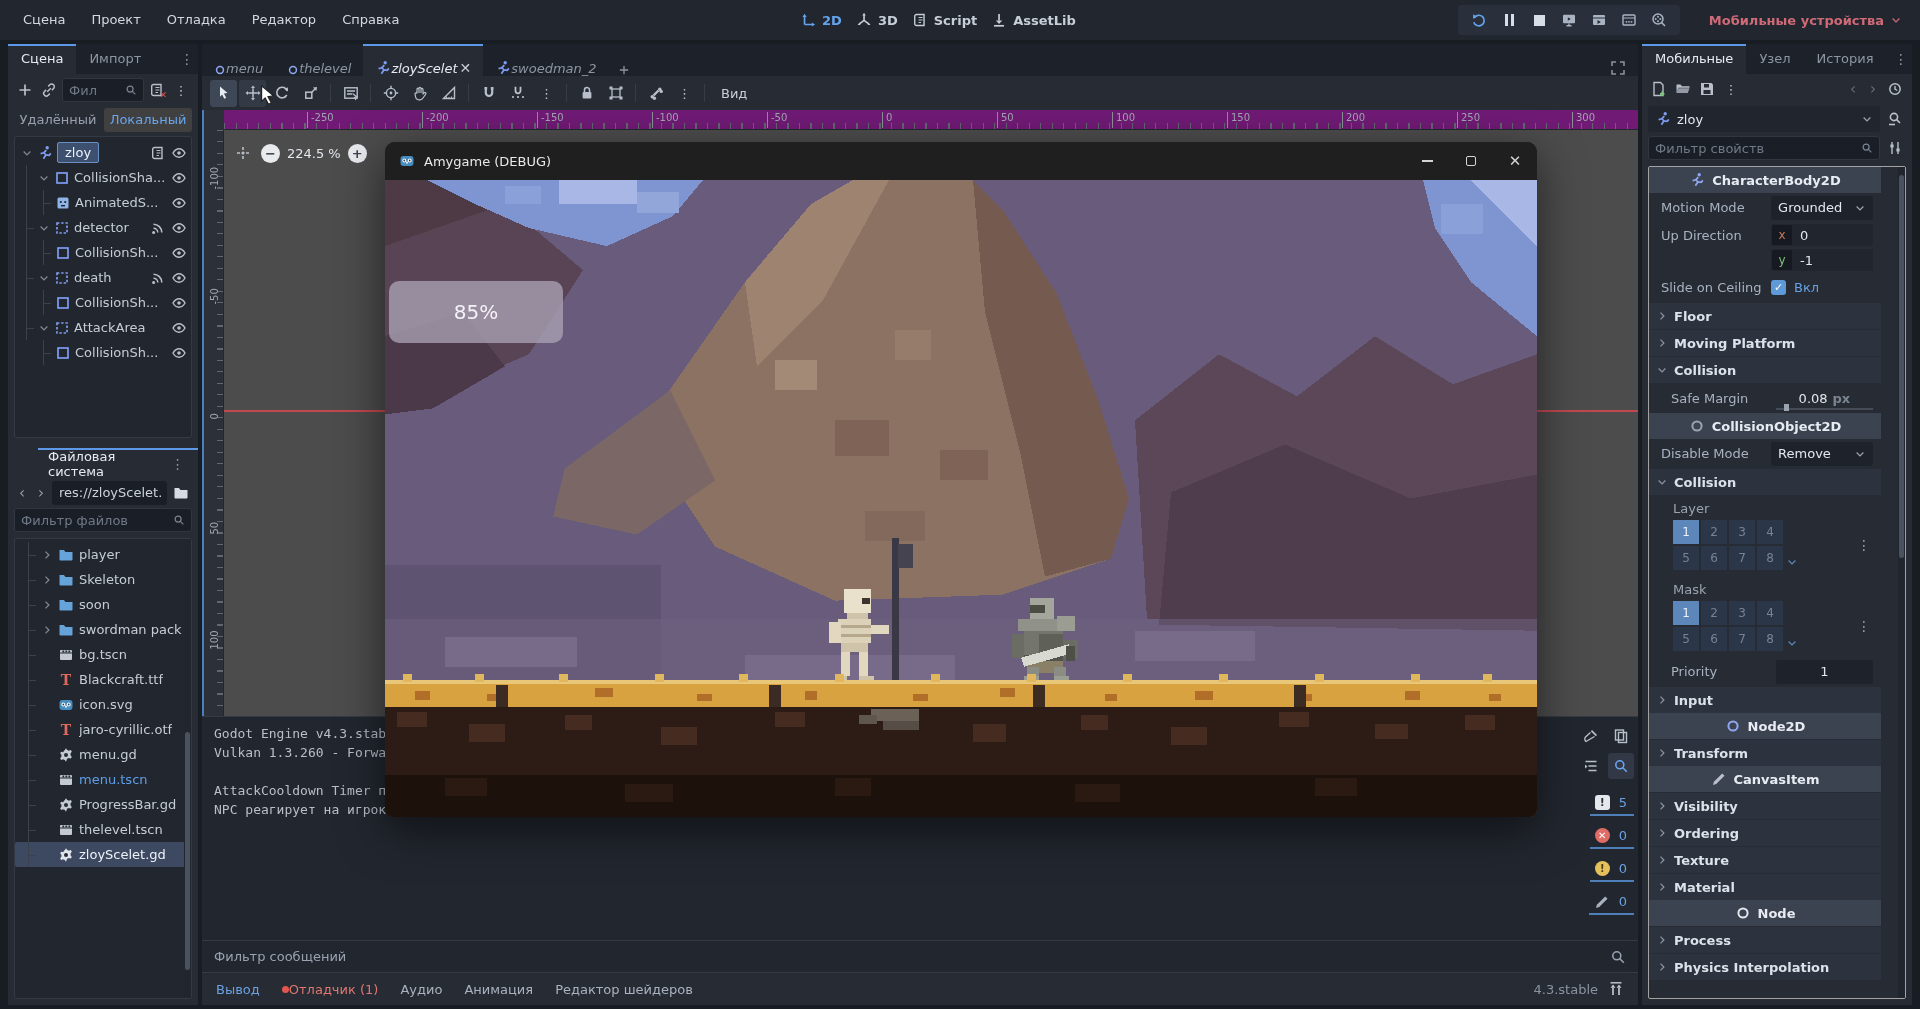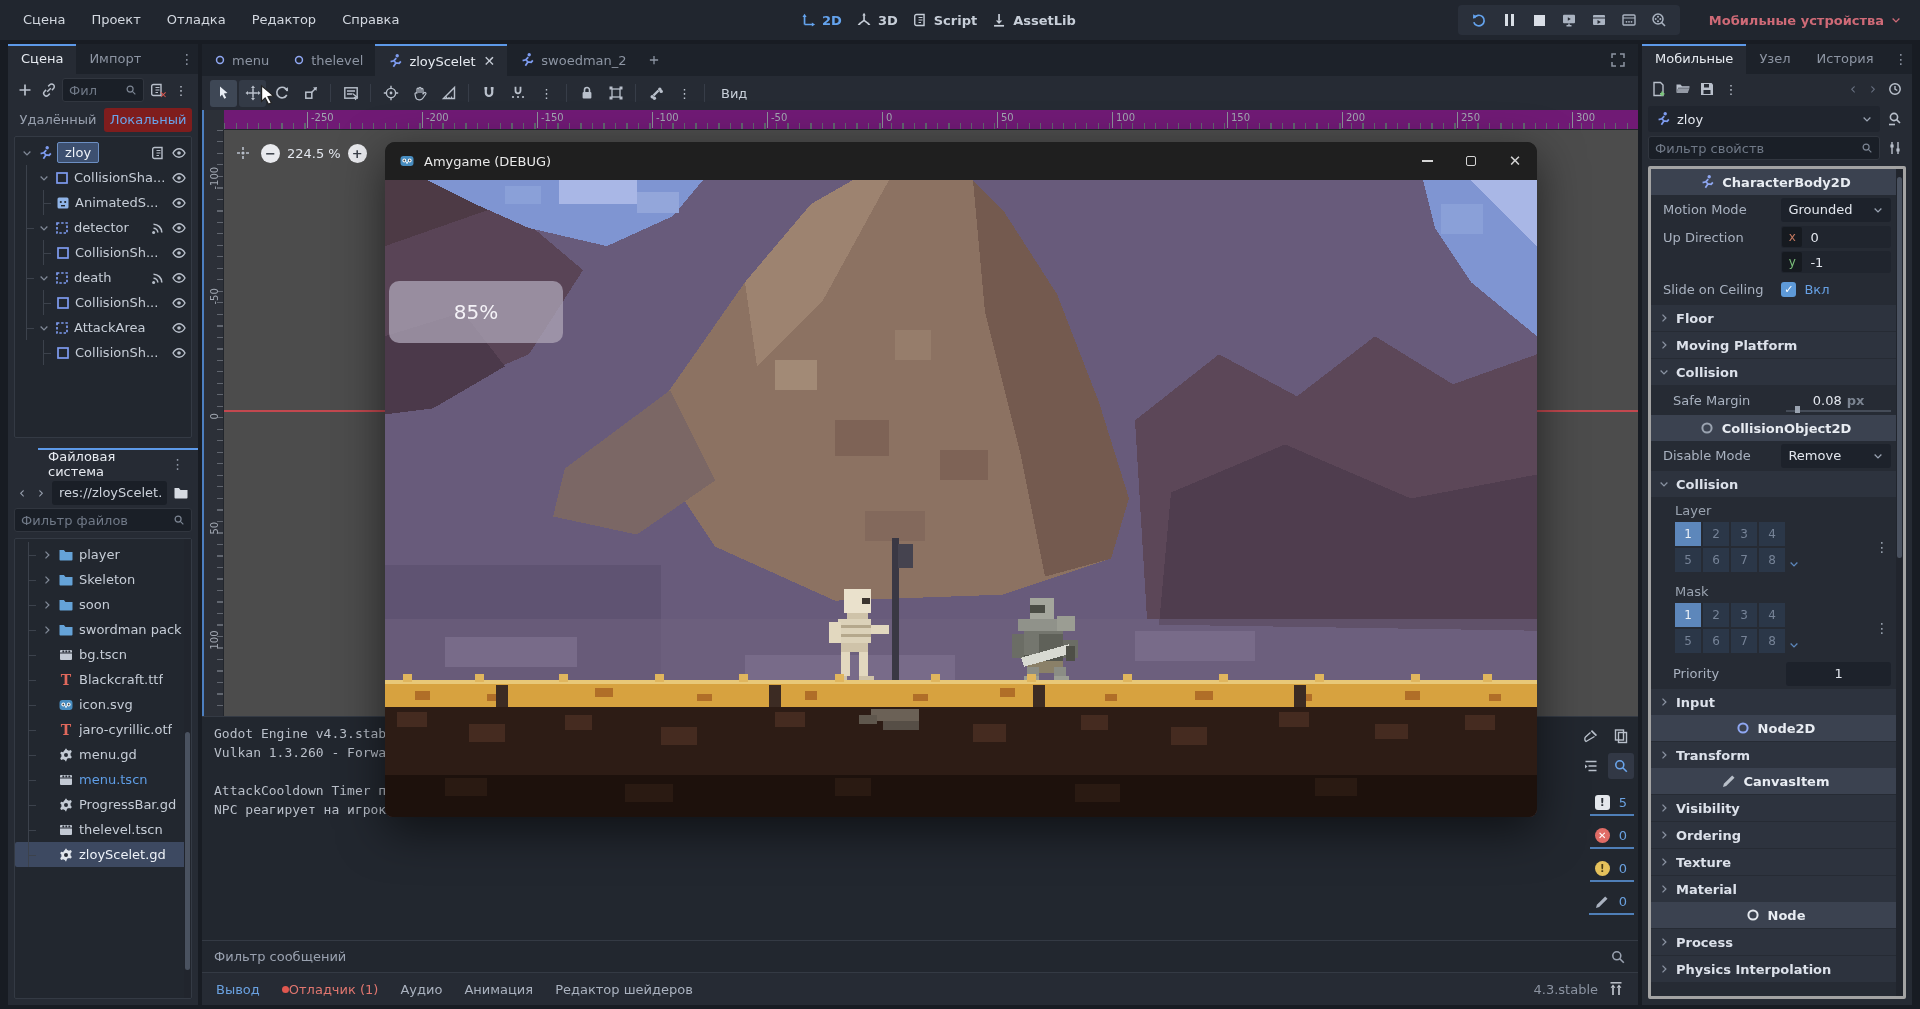--- a/index.html
+++ b/index.html
@@ -34,21 +34,21 @@
   .tool-row { display:flex; align-items:center; gap:2px; padding:4px 6px; flex:none; }
   .tinput { flex:1; height:24px; background:#1a1f27; border:1px solid #31363f; border-radius:3px; display:flex; align-items:center; padding:0 6px; color:#7c8593; min-width:0; }
   .tinput input { flex:1; min-width:0; background:transparent; border:none; outline:none; color:#cdd3dc; font:13px "DejaVu Sans",sans-serif; }
   .tinput input::placeholder { color:#707987; }
   .box { margin:2px 6px 6px 6px; background:#22272f; border:1px solid #343a44; border-radius:2px; position:relative; overflow:hidden; }
 
   
   .left-dock { left:8px; width:190px; }
   .mode-tabs { display:flex; padding:2px 6px; gap:2px; flex:none; }
   .mtab { flex:1; text-align:center; line-height:24px; color:#98a0ae; border-radius:3px; }
-  .mtab.active { background:#7f1d1d; color:#6aa4ea; }
+  .mtab.active { background:#404040; color:#6aa4ea; }
   .tree { padding:3px 0; }
   .trow { display:flex; align-items:center; height:25px; padding:0 4px 0 6px; gap:4px; }
   .trow .lab { color:#c6cdd7; white-space:nowrap; overflow:hidden; flex:1; }
   .chev { color:#7f8795; width:12px; flex:none; display:flex; align-items:center; justify-content:center; }
   .gpad { width:13px; flex:none; align-self:stretch; position:relative; }
   .gpad.line::before { content:""; position:absolute; left:5px; top:0; bottom:0; width:1px; background:#3c424c; }
   .gpad.stub::after { content:""; position:absolute; left:5px; top:50%; width:8px; height:1px; background:#3c424c; }
   .name-box { background:#3d5070; border:1px solid #6c8fc3; border-radius:2px; padding:0 7px; line-height:19px; color:#eef2f8; }
   .rowicons { margin-left:auto; display:flex; gap:5px; align-items:center; }
   .fs-head { height:30px; background:#262b34; border-top:2px solid #5d99e8; display:flex; align-items:center; padding:0 10px; color:#e7ebf1; flex:none; margin-top:4px;margin-left:30px; }
@@ -57,21 +57,21 @@
   .pathfield { flex:1; height:24px; background:#1a1f27; border-radius:3px; padding:0 7px; line-height:24px; color:#ccd2db; white-space:nowrap; overflow:hidden; min-width:0; }
   .frow { display:flex; align-items:center; height:25px; padding:0 4px 0 8px; gap:5px; white-space:nowrap; }
   .frow .lab { color:#c6cdd7; overflow:hidden; }
   .frow.cur .lab { color:#5f9ee7; }
   .frow.sel { background:#3d4961; border-radius:2px; } .frow.sel .lab { color:#eef2f8; }
   .fontT { font-family:"DejaVu Serif",serif; font-weight:bold; color:#e0685c; font-size:14px; width:16px; text-align:center; line-height:16px; }
 
   
   .center { position:absolute; left:202px; top:44px; width:1436px; bottom:4px; display:flex; flex-direction:column; }
   .scene-tabs { height:32px; background:#1d222a; display:flex; align-items:stretch; flex:none; }
-  .stab { display:flex; align-items:center; gap:6px; padding:0 12px; color:#8d95a3; }
+  .stab { display:flex; align-items:flex-end; padding:0 12px; color:#8d95a3;font-style:italic; }
   .stab.active { background:#262b34; color:#e7ebf1; border-top:2px solid #5d99e8; }
   .stab .x { color:#c6ccd6; font-size:14px; margin-left:2px; }
   .vp-toolbar { height:34px; background:#262b34; display:flex; align-items:center; gap:2px; padding:0 8px; flex:none; }
   .sep { width:1px; height:18px; background:#373d48; margin:0 4px; flex:none; }
   .tool { width:27px; height:27px; border-radius:3px; display:flex; align-items:center; justify-content:center; color:#b9c0cb; flex:none; }
   .tool.active { background:#3e4755; color:#e8edf4; }
   .tool.hover { background:#333a46; }
   .viewmenu { padding:0 10px; color:#c8cfd9; }
   .canvas-wrap { flex:1; position:relative; background:#4c4c4c; border-left:2px solid #4d7fc0; overflow:hidden; }
   .ruler-top { position:absolute; left:20px; right:0; top:0; height:20px; background:#701a75; border-bottom:1px solid #22262d; }
@@ -109,21 +109,21 @@
   .bb.debugger { color:#e0766f; display:flex; align-items:center; }
   .reddot { width:7px; height:7px; border-radius:50%; background:#e0574f; }
   .version { margin-left:auto; color:#8b93a1; display:flex; align-items:center; gap:10px; }
 
   
   .right-dock { right:8px; width:270px; }
   .insp-toolbar { display:flex; align-items:center; gap:2px; padding:4px 6px; flex:none; }
   .histarr { color:#687080; font-size:15px; width:18px; text-align:center; }
   .noderow { display:flex; align-items:center; gap:4px; padding:2px 6px; flex:none; }
   .nodesel { flex:1; height:26px; background:#20252e; border-radius:3px; display:flex; align-items:center; gap:6px; padding:0 7px; color:#e3e7ee; min-width:0; }
-  .insp-list { flex:1; margin:4px 6px 6px 6px; border:3px solid #a3a3a3; border-radius:2px; background:#262b34; position:relative; overflow:hidden; padding-right:4px; }
+  .insp-list { flex:1; margin:4px 6px 6px 6px; border:1px solid #a3a3a3; border-radius:2px; background:#262b34; position:relative; overflow:hidden; padding-right:24px; }
   .insp-cat { height:26px; background:#3b4250; display:flex; align-items:center; justify-content:center; gap:7px; font-weight:bold; color:#e8ecf2; }
   .insp-group { height:27px; background:#2d333e; border-top:1px solid #262b34; display:flex; align-items:center; gap:6px; padding-left:7px; font-weight:bold; color:#dce1ea; }
   .prow { min-height:29px; display:flex; align-items:center; padding:2px 8px 2px 12px; }
   .prow .lbl { flex:1.08; color:#a9b2c0; }
   .prow .val { flex:1; display:flex; align-items:center; min-width:0; }
   .dd { flex:1; height:24px; background:#1d222b; border-radius:3px; display:flex; align-items:center; padding:0 7px; color:#e3e7ee; }
   .dd svg { margin-left:auto; color:#9aa3b2; }
   .veccol { flex:1; display:flex; flex-direction:column; gap:3px; }
   .vecrow { display:flex; align-items:center; height:22px; background:#20252e; border-radius:3px; padding:1px; color:#e3e7ee; }
   .ax { width:20px; height:20px; background:#161a20; border-radius:2px; text-align:center; line-height:20px; margin-right:8px; font-size:12px; }

